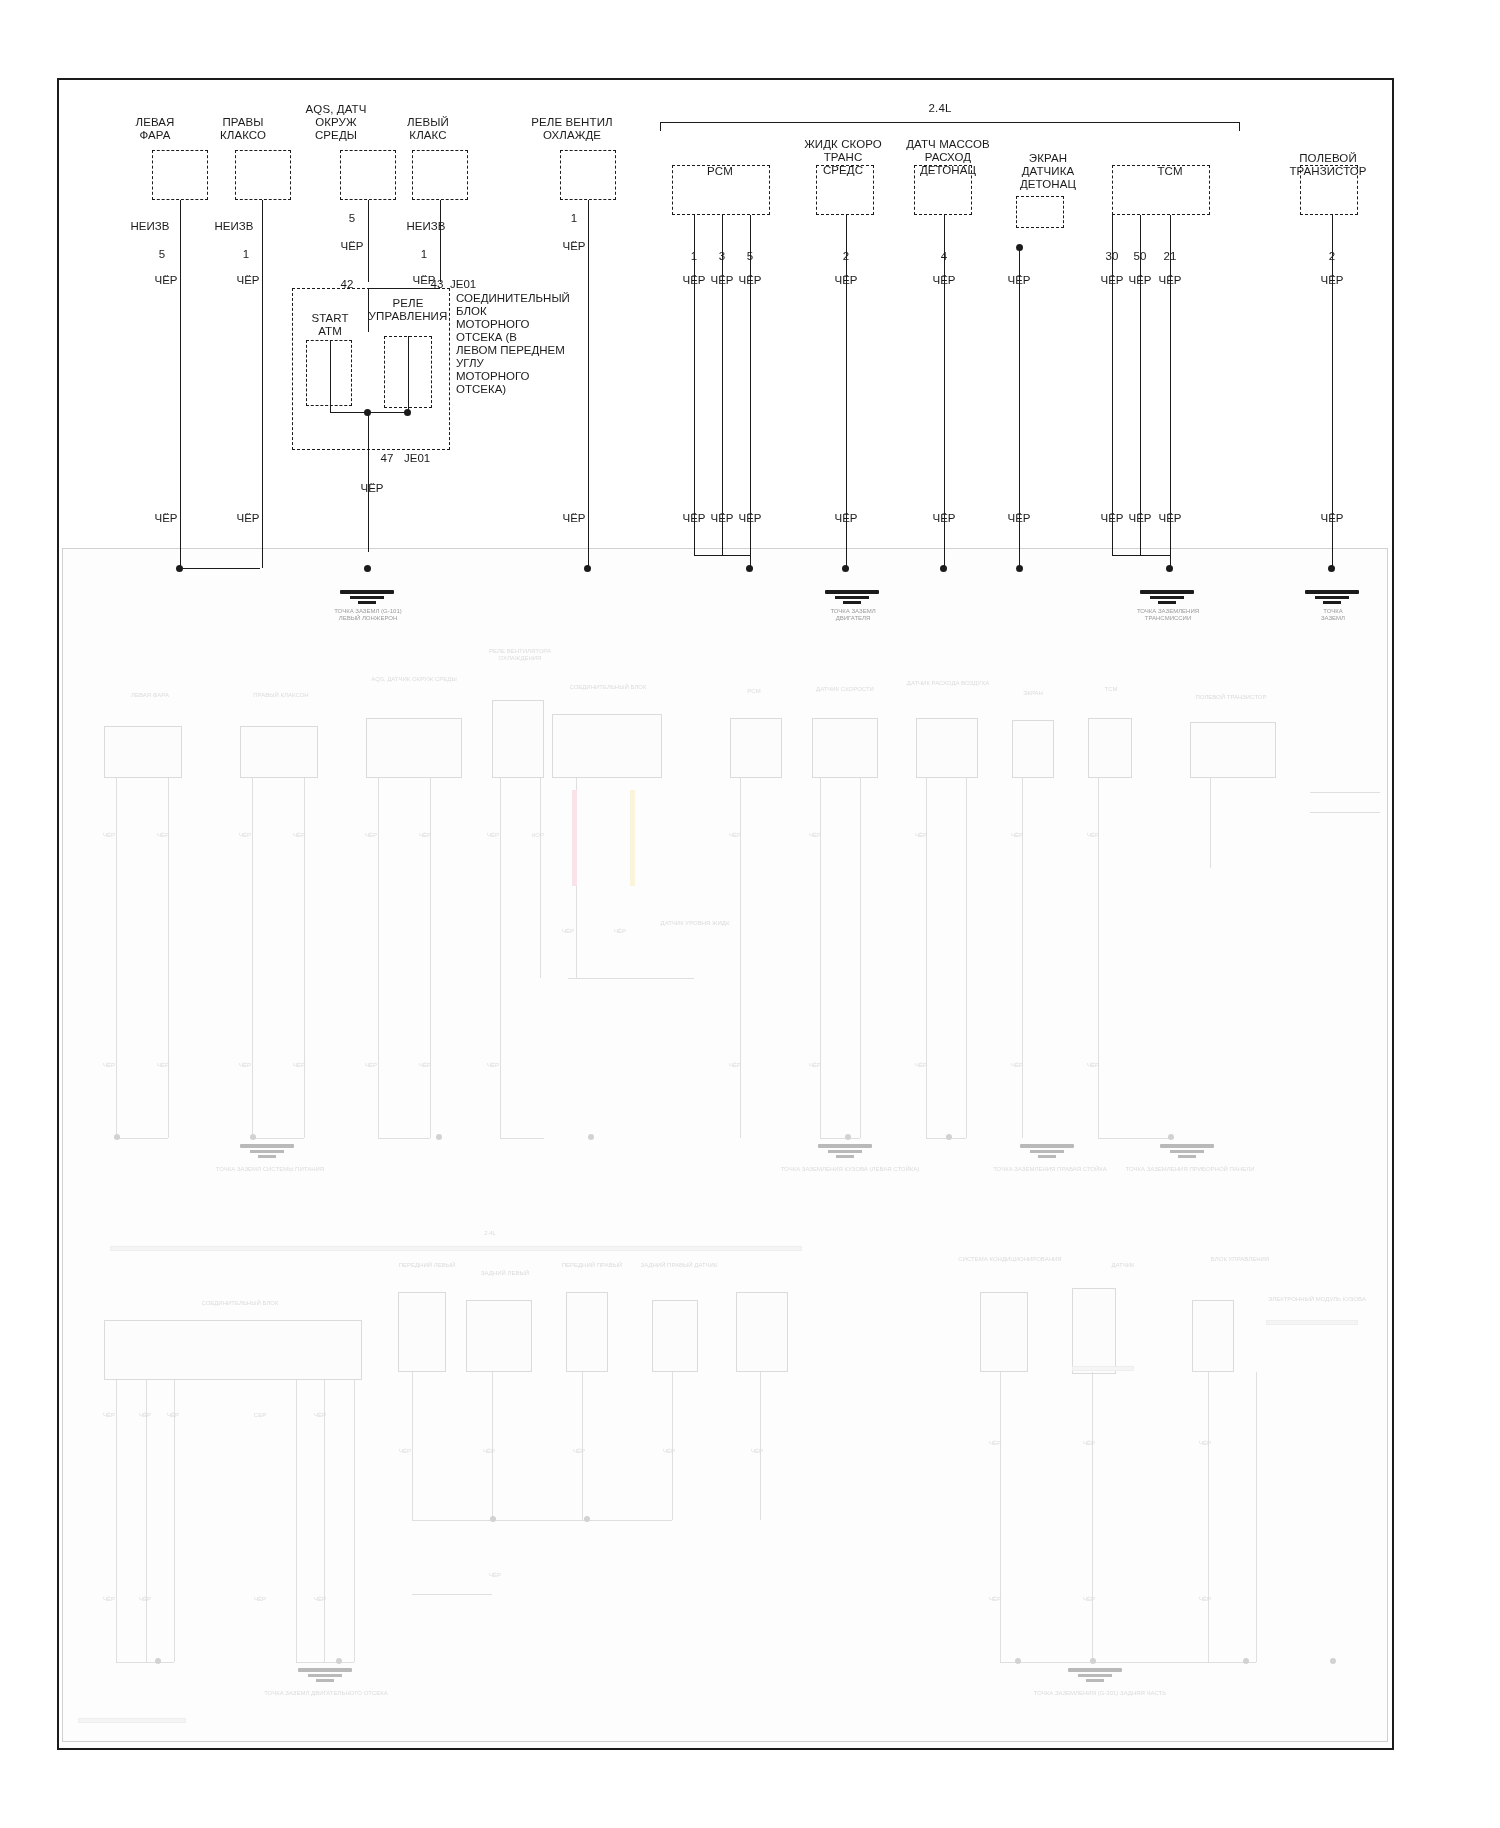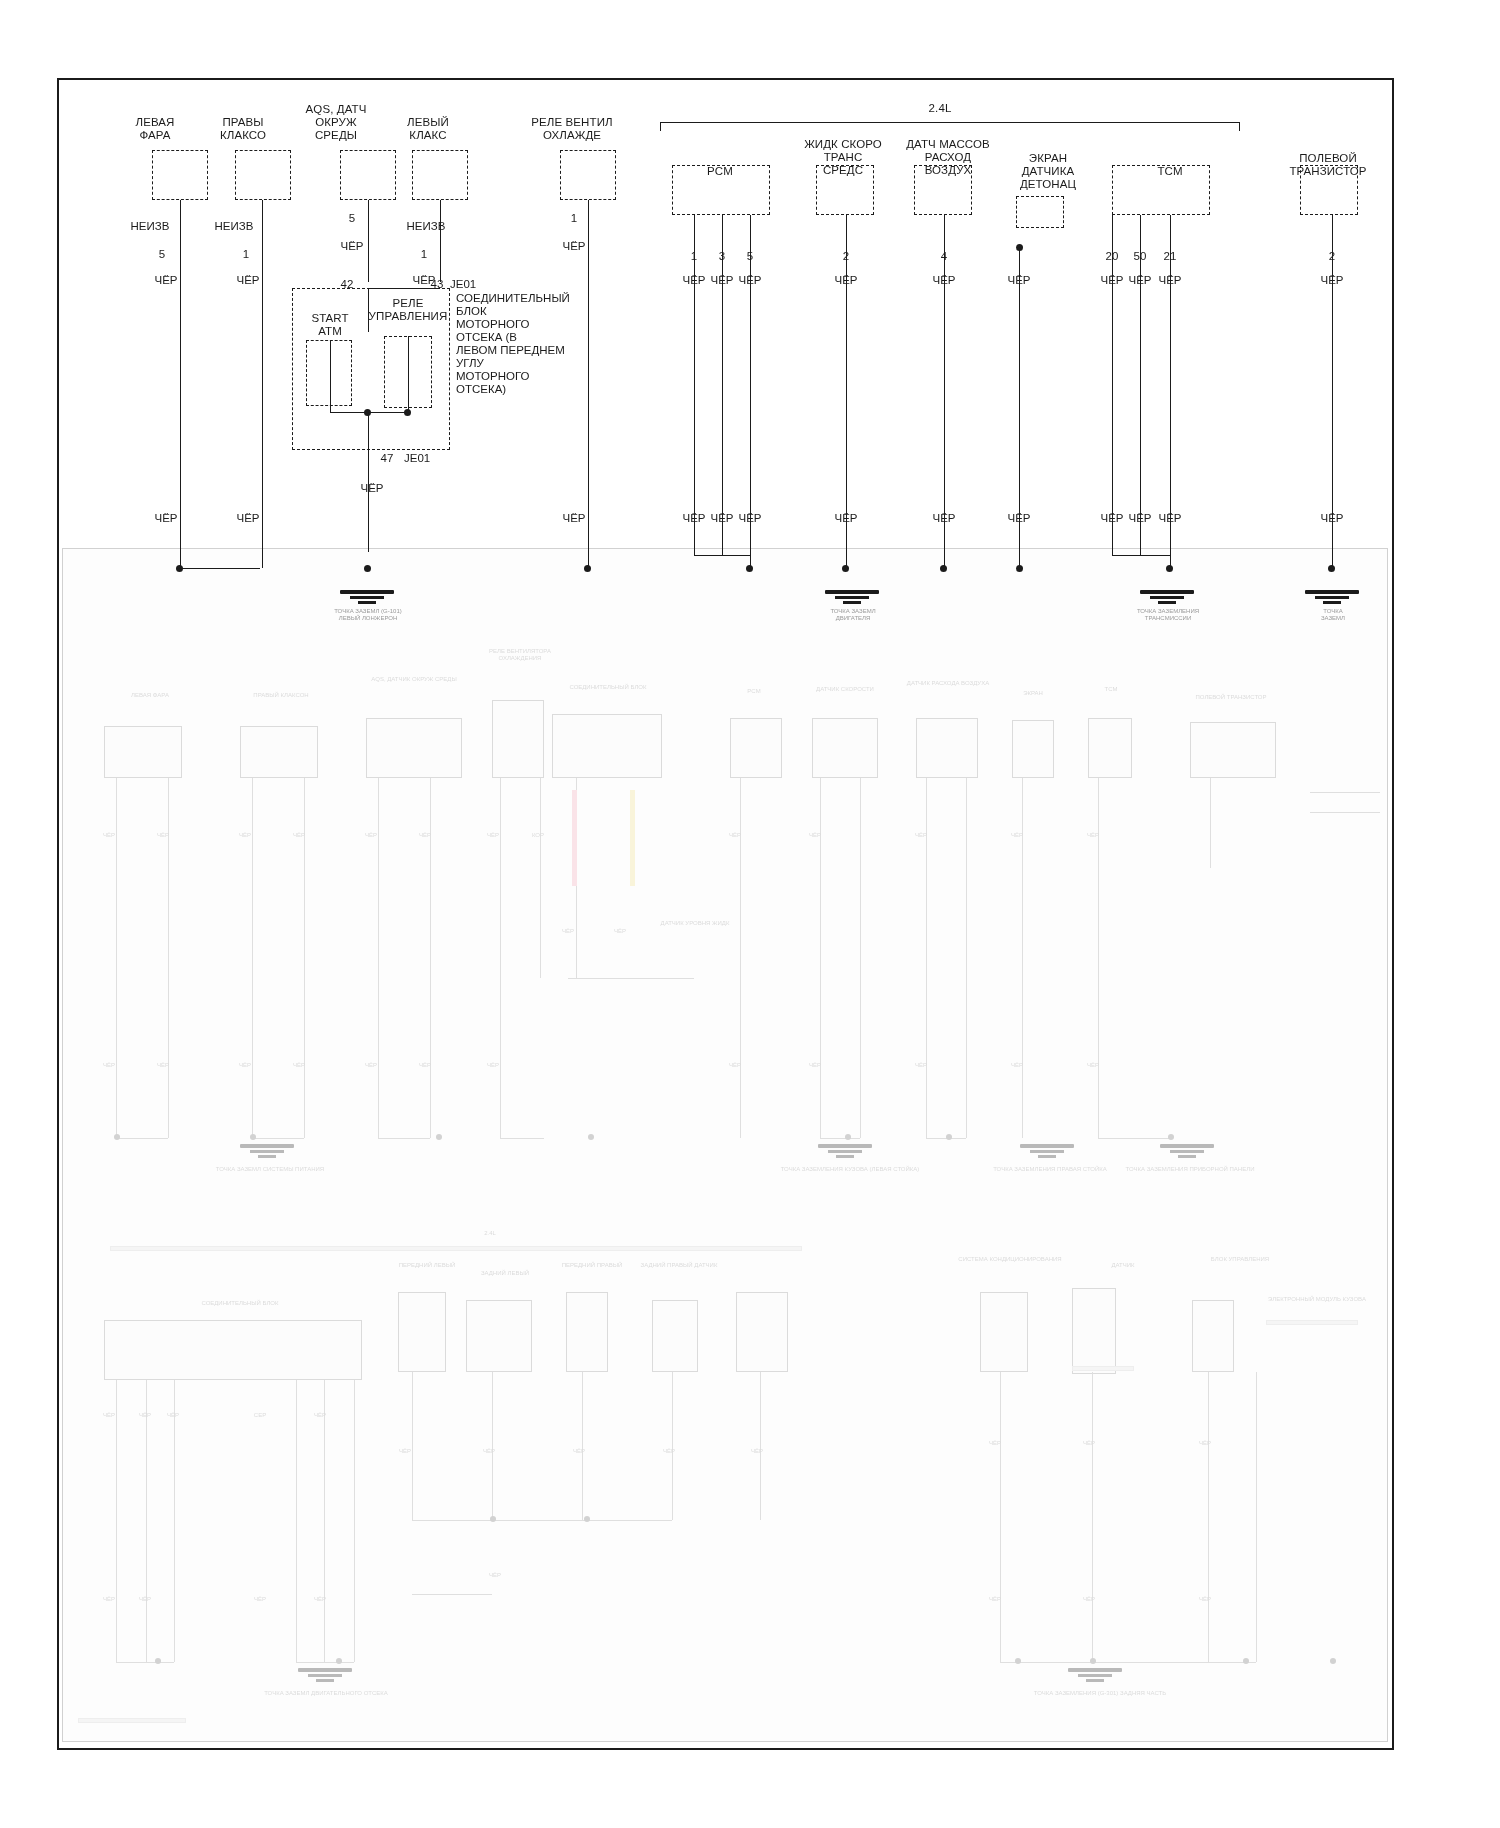--- a/index.html
+++ b/index.html
@@ -62,21 +62,21 @@
 
   <div class="lbl" style="left:900px;top:102px;width:80px;">2.4L</div>
   <div class="brace" style="left:660px;top:122px;width:580px;"></div>
 
   <div class="lbl" style="left:670px;top:165px;width:100px;">PCM</div>
   <div class="lbl" style="left:788px;top:138px;width:110px;">ЖИДК СКОРО
 ТРАНС
 СРЕДС</div>
   <div class="lbl" style="left:890px;top:138px;width:116px;">ДАТЧ МАССОВ
 РАСХОД
-ВОЗДУХ</div>
+ДЕТОНАЦ</div>
   <div class="lbl" style="left:1000px;top:152px;width:96px;">ЭКРАН
 ДАТЧИКА
 ДЕТОНАЦ</div>
   <div class="lbl" style="left:1120px;top:165px;width:100px;">TCM</div>
   <div class="lbl" style="left:1270px;top:152px;width:116px;">ПОЛЕВОЙ
 ТРАНЗИСТОР</div>
 
   <div class="box" style="left:152px;top:150px;width:56px;height:50px;"></div>
   <div class="box" style="left:235px;top:150px;width:56px;height:50px;"></div>
   <div class="box" style="left:340px;top:150px;width:56px;height:50px;"></div>
@@ -186,21 +186,21 @@
   <div class="dot" style="left:1016px;top:244px;"></div>
   <div class="vline" style="left:1019px;top:248px;height:320px;"></div>
   <div class="wirelbl" style="left:999px;top:274px;width:40px;">ЧЁР</div>
   <div class="wirelbl" style="left:999px;top:512px;width:40px;">ЧЁР</div>
   <div class="dot" style="left:1016px;top:565px;"></div>
 
   <div class="vline" style="left:1112px;top:215px;height:340px;"></div>
   <div class="vline" style="left:1140px;top:215px;height:340px;"></div>
   <div class="vline" style="left:1170px;top:215px;height:353px;"></div>
   <div class="hline" style="left:1112px;top:555px;width:58px;"></div>
-  <div class="pin" style="left:1098px;top:250px;width:28px;">20</div>
+  <div class="pin" style="left:1098px;top:250px;width:28px;">30</div>
   <div class="pin" style="left:1126px;top:250px;width:28px;">50</div>
   <div class="pin" style="left:1156px;top:250px;width:28px;">21</div>
   <div class="wirelbl" style="left:1092px;top:274px;width:40px;">ЧЁР</div>
   <div class="wirelbl" style="left:1120px;top:274px;width:40px;">ЧЁР</div>
   <div class="wirelbl" style="left:1150px;top:274px;width:40px;">ЧЁР</div>
   <div class="wirelbl" style="left:1092px;top:512px;width:40px;">ЧЁР</div>
   <div class="wirelbl" style="left:1120px;top:512px;width:40px;">ЧЁР</div>
   <div class="wirelbl" style="left:1150px;top:512px;width:40px;">ЧЁР</div>
   <div class="dot" style="left:1166px;top:565px;"></div>
 

